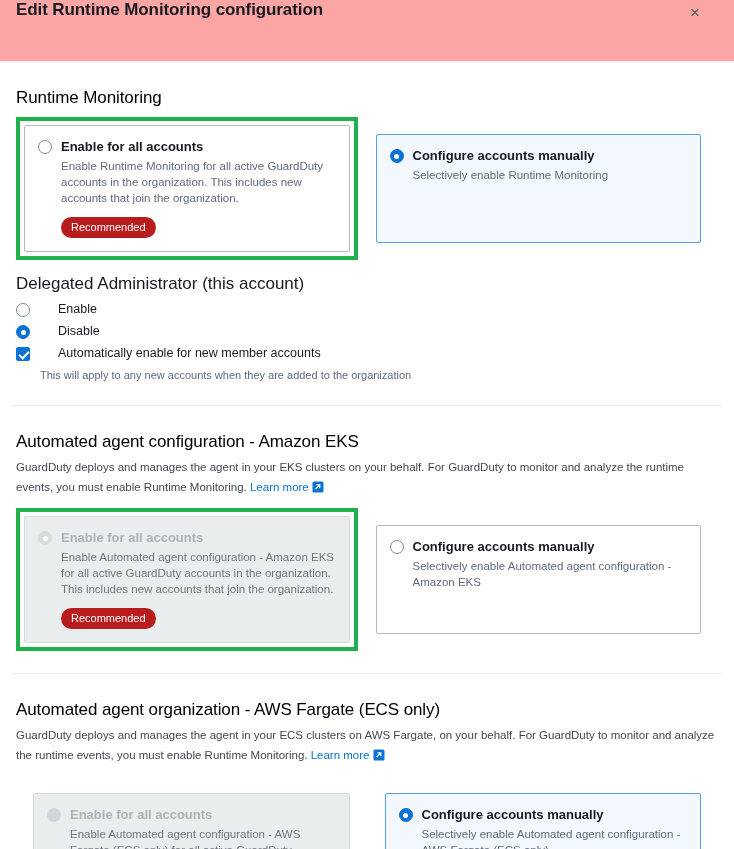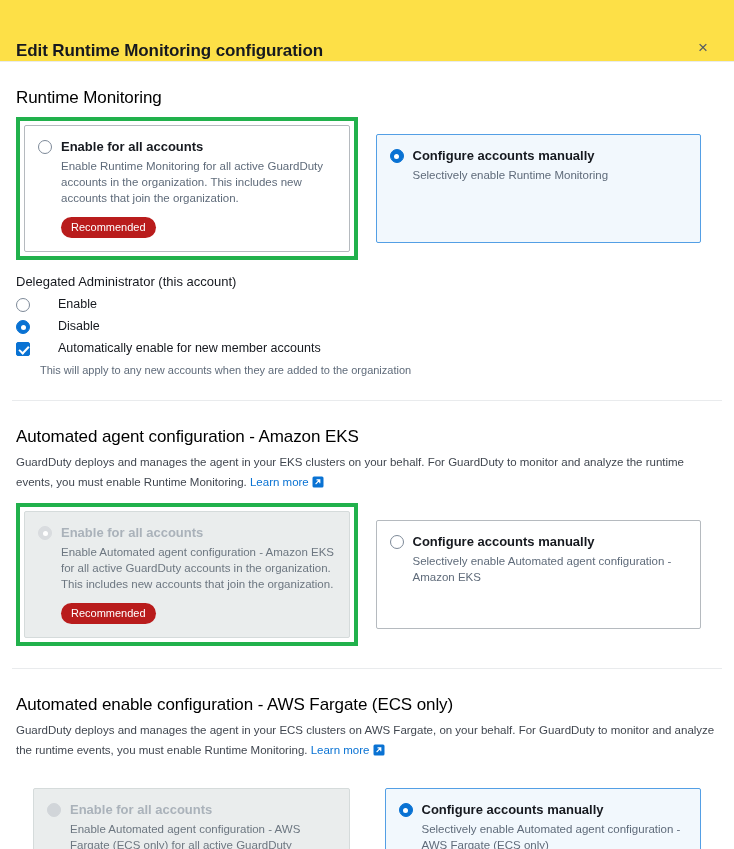--- a/index.html
+++ b/index.html
@@ -9,25 +9,25 @@
     height: 849px;
     background: #ffffff;
     font-family: "Liberation Sans", sans-serif;
     color: #16191f;
     overflow: hidden;
   }
 
   
   .modal-header {
     height: 62px;
-    background: #fde047;
+    background: #fca5a5;
     border-bottom: 1px solid #e9ebed;
     display: flex;
-    align-items: flex-end;
-    padding: 0 18px 0 16px;
+    align-items: flex-start;
+    padding: 0 26px 0 16px;
   }
   .modal-title {
     font-size: 17px;
     font-weight: bold;
     color: #16191f;
     flex: 1;
     letter-spacing: -0.1px;
   }
   .close-btn {
     width: 26px; height: 26px;
@@ -187,21 +187,21 @@
     font-size: 11px;
     line-height: 14px;
     padding: 3px 10px 4px 10px;
     border-radius: 11px;
     white-space: nowrap;
   }
 
   
   .subsection { margin-top: 14px; padding: 0 4px; }
   .sub-title {
-    font-size: 13px;
+    font-size: 17px;
     color: #16191f;
     margin: 0 0 7px 0;
   }
   .opt-row {
     display: flex;
     align-items: flex-start;
     gap: 28px;
     margin-bottom: 6px;
     cursor: pointer;
   }
@@ -332,21 +332,21 @@
           <div class="tile-desc">Selectively enable Automated agent configuration - Amazon EKS</div>
         </div>
       </div>
 
     </div>
   </div>
 
   <div class="divider"></div>
 
   <div class="section">
-    <div class="section-title">Automated enable configuration - AWS Fargate (ECS only)</div>
+    <div class="section-title">Automated agent organization - AWS Fargate (ECS only)</div>
     <div class="section-desc"><span>GuardDuty deploys and manages the agent in your ECS clusters on AWS Fargate, on your behalf. For GuardDuty to monitor and analyze the runtime events, you must enable Runtime Monitoring. </span><a class="learn-more">Learn more</a><span class="ext-icon"><svg width="12" height="12" viewBox="0 0 12 12">
             <rect x="0.5" y="0.5" width="11" height="11" rx="1.5" fill="#0972d3"></rect>
             <path d="M4 7.6 L7.6 4 M5.1 3.9 L7.8 3.9 L7.8 6.6" stroke="#ffffff" stroke-width="1.15" fill="none" stroke-linecap="square"></path>
           </svg></span></div>
 
     <div class="tiles">
 
       <div class="tile-wrap plain">
         <div class="tile disabled compact">
           <div class="tile-head">

